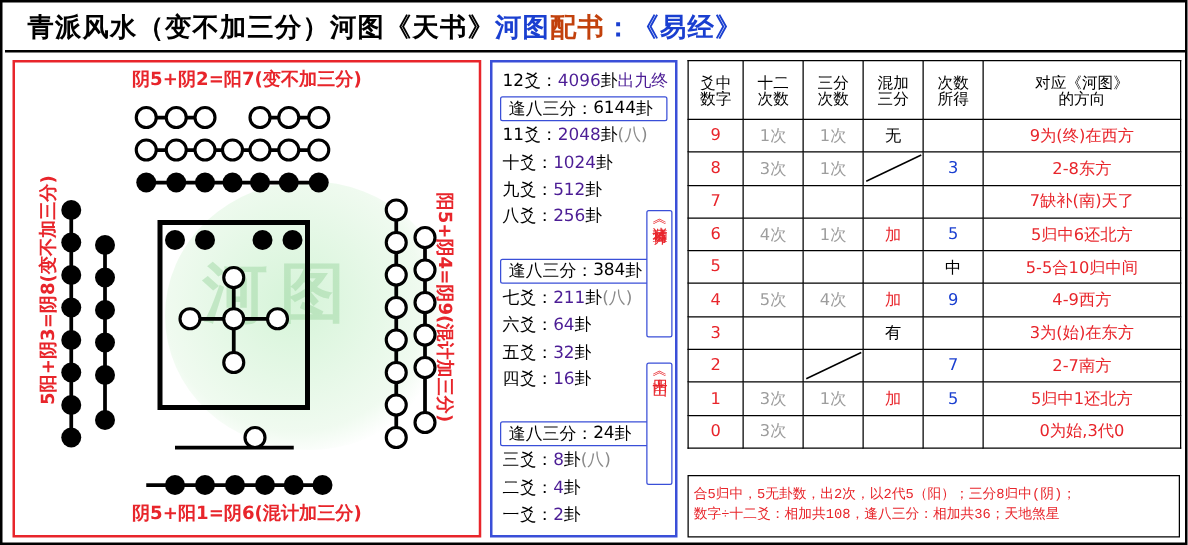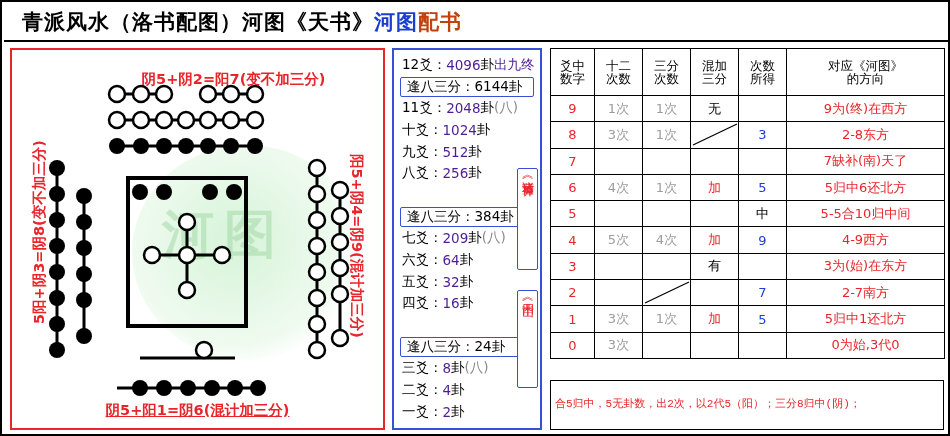--- a/index.html
+++ b/index.html
@@ -28,22 +28,22 @@
 
   
   .left-panel{
     position:absolute;left:8px;top:46px;width:375px;height:382px;
     border:2px solid #e8252b;box-sizing:border-box;background:#fff;
     overflow:hidden;
   }
   .lp-text{
     position:absolute;color:#e8252b;font-size:14.5px;font-weight:bold;white-space:nowrap;
   }
-  .lp-top{left:50%;transform:translateX(-50%);top:20px;margin-left:36px;}
-  .lp-bottom{left:50%;transform:translateX(-50%);bottom:8px;text-decoration:underline;}
+  .lp-top{left:50%;transform:translateX(-50%);top:4px;}
+  .lp-bottom{left:50%;transform:translateX(-50%);bottom:8px;}
   .lp-left{
     left:-58px;top:50%;
     transform:translateY(-50%) rotate(-90deg);
     width:170px;text-align:center;
   }
   .lp-right{
     right:-58px;top:50%;
     transform:translateY(-50%) rotate(90deg);
     width:170px;text-align:center;
   }
@@ -111,23 +111,24 @@
     font-size:11px;color:#e8252b;line-height:1.45;padding-left:4px;font-family:Liberation Mono, monospace;
   }
   .footer-note div{white-space:nowrap;}
 </style>
 </head>
 <body>
 
 <div class="page">
 
   <div class="title-bar">
-    <span class="t-black">青派风水（洛书配图）河图《天书》</span>
+    <span class="t-black">青派风水（变不加三分）河图《天书》</span>
     <span class="t-blue">河图</span>
     <span class="t-red">配书</span>
+    <span class="t-blue">：《易经》</span>
   </div>
 
   <div class="left-panel">
     <div class="watermark"></div>
     <div class="wm-text">河图</div>
 
     <div class="lp-text lp-top">阴5+阴2=阳7(变不加三分)</div>
     <div class="lp-text lp-bottom">阴5+阳1=阴6(混计加三分)</div>
     <div class="lp-text lp-left">5阳+阴3=阴8(变不加三分)</div>
     <div class="lp-text lp-right">阳5+阴4=阴9(混计加三分)</div>
@@ -280,21 +281,21 @@
           <span class="b">卦</span>
         </div>
         <div class="mid-row"></div>
         <div class="boxed" style="height: 20px;">
           <span class="b">逢八三分：</span>
           <span class="r">384</span>
           <span class="b">卦</span>
         </div>
         <div class="mid-row">
           <span class="b">七爻：</span>
-          <span class="r">209</span>
+          <span class="r">211</span>
           <span class="b">卦</span>
           <span class="g">(八)</span>
         </div>
         <div class="mid-row">
           <span class="b">六爻：</span>
           <span class="r">64</span>
           <span class="b">卦</span>
         </div>
         <div class="mid-row">
           <span class="b">五爻：</span>
@@ -459,15 +460,16 @@
             <td class="c-black"></td>
             <td class="c-black"></td>
             <td class="c-red">0为始,3代0</td>
           </tr>
         </tbody>
     </table>
   </div>
 
   <div class="footer-note">
     <div>合5归中，5无卦数，出2次，以2代5（阳）；三分8归中(阴)；</div>
+    <div>数字÷十二爻：相加共108，逢八三分：相加共36；天地煞星</div>
   </div>
 
 </div>
 
 </body></html>

